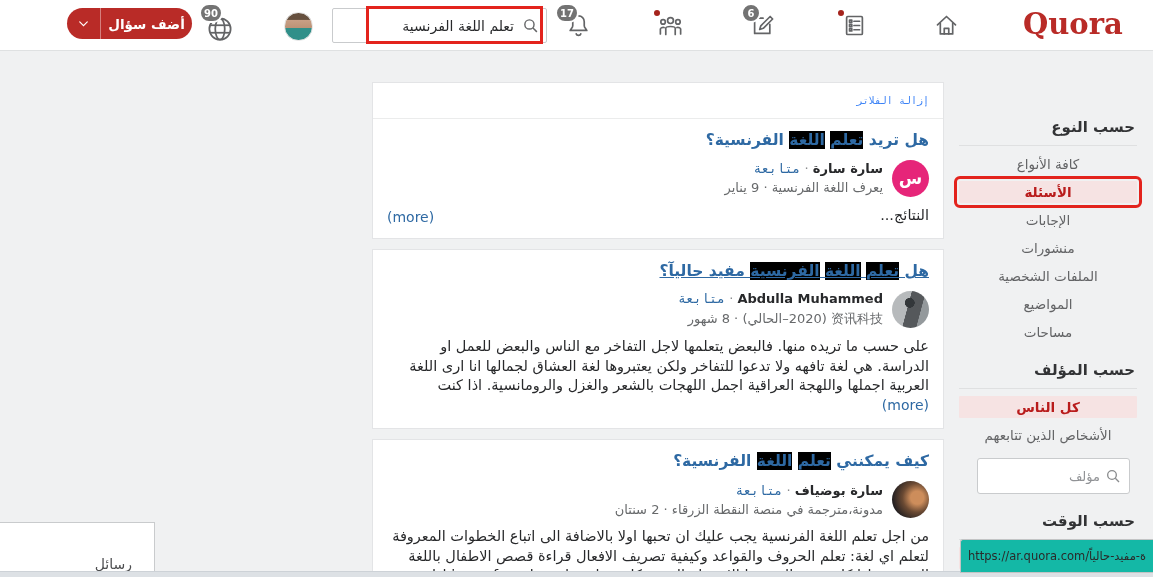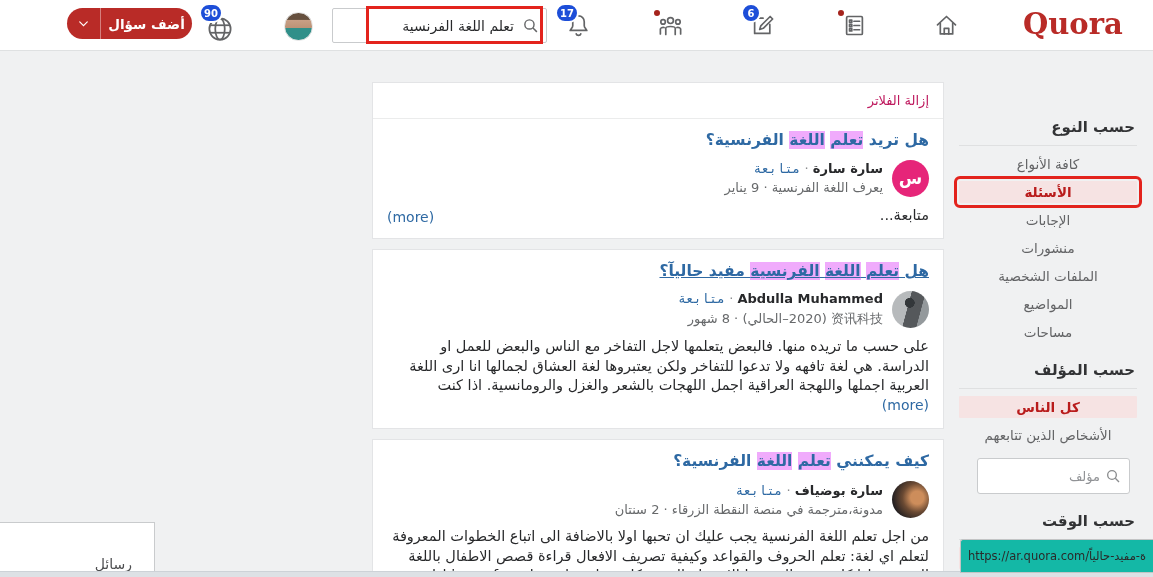--- a/index.html
+++ b/index.html
@@ -6,21 +6,21 @@
   html,body { width:1153px; height:577px; }
   body { font-family:"DejaVu Sans", sans-serif; direction:rtl; }
   .canvas { position:relative; width:1153px; height:577px; background:#f0f1f2; overflow:hidden; }
 
   
   .navbar { position:absolute; top:0; left:0; width:1153px; height:51px; background:#fff; border-bottom:1px solid #dfe1e2; z-index:20; }
   .logo { position:absolute; left:1023px; top:7px; width:100px; font-family:"DejaVu Serif", serif; font-weight:700; font-size:29px; color:#b92b27; cursor:pointer; text-align:left; direction:ltr; }
   .nav-icon { position:absolute; top:12px; width:28px; height:28px; cursor:pointer; }
   .nav-icon svg { width:27px; height:27px; stroke:#636466; fill:none; stroke-width:1.5; stroke-linecap:round; stroke-linejoin:round; }
   .ni-home { left:932px; } .ni-list { left:840px; } .ni-edit { left:748px; } .ni-people { left:656px; } .ni-bell { left:564px; }
-  .badge { position:absolute; min-width:20px; height:20px; border-radius:10px; background:#1d4ed8; color:#fff;
+  .badge { position:absolute; min-width:20px; height:20px; border-radius:10px; background:#737373; color:#fff;
            font-size:10px; font-weight:bold; display:flex; align-items:center; justify-content:center;
            padding:0 3px; border:2px solid #fff; z-index:5; direction:ltr; }
   .ni-bell .badge { top:-9px; left:-9px; }
   .ni-edit .badge { top:-9px; left:-7px; }
   .dot { position:absolute; width:10px; height:10px; border-radius:50%; background:#a5231c; border:2px solid #fff; top:-4px; left:-4px; z-index:5; }
   .searchwrap { position:absolute; left:332px; top:8px; width:215px; height:35px; }
   .searchwrap input { width:215px; height:35px; border:1px solid #c9cbcd; border-radius:2px; background:#fff;
                       direction:rtl; text-align:right; padding:0 32px 0 8px; font-size:14px; color:#28292b; font-family:inherit; }
   .searchwrap .sicon { position:absolute; right:8px; top:9px; }
   .searchwrap .sicon svg { width:17px; height:17px; stroke:#636466; fill:none; stroke-width:2; }
@@ -49,25 +49,25 @@
   .sb-search svg { width:16px; height:16px; stroke:#8a8c8e; fill:none; stroke-width:2; flex:none; }
   .sb-search input { border:none; outline:none; width:100%; font-size:13px; direction:rtl; text-align:right; font-family:inherit; color:#333; background:transparent; }
   .sb-search input::placeholder { color:#919396; }
 
   
   .results { position:absolute; top:82px; right:209px; width:572px; }
   .block { background:#fff; border:1px solid #e3e4e6; }
   .block.gap { margin-top:10px; }
   .results-header { display:flex; justify-content:space-between; align-items:center; height:36px; padding:0 14px; border-bottom:1px solid #ebecec; }
   .results-header h1 { font-size:15px; font-weight:bold; color:#28292b; }
-  .clear { font-size:13px; color:#be185d; cursor:pointer; text-decoration:none; }
+  .clear { font-size:10px; color:#3b82f6; cursor:pointer; text-decoration:none;font-family:Liberation Mono, monospace; }
   .result { padding:11px 14px 13px; }
   .rtitle { font-size:15.5px; font-weight:bold; color:#2e69a3; cursor:pointer; line-height:1.35; }
   .rtitle.ul { text-decoration:underline; }
-  .rtitle .hl { background:#f0abfc; }
+  .rtitle .hl { background:#000000; }
   .arow { display:flex; gap:9px; margin-top:9px; align-items:center; }
   .avatar-lg { width:37px; height:37px; border-radius:50%; flex:none; cursor:pointer; overflow:hidden; }
   .av-initial { background:#e62579; color:#fff; display:flex; align-items:center; justify-content:center; font-size:17px; font-weight:bold; }
   .av-photo1 { background:
       radial-gradient(circle at 48% 32%, #33373a 0 15%, rgba(0,0,0,0) 16%),
       linear-gradient(105deg, #b7babc 0 42%, #55585b 43% 72%, #94999c 73% 100%); }
   .av-photo2 { background: radial-gradient(circle at 68% 45%, #cd8d5b 0 20%, #6b4a33 45%, #1f1d20 78%); }
   .aline { font-size:13px; color:#28292b; }
   .aname { font-weight:bold; cursor:pointer; }
   .asep { color:#8a8c8e; }
@@ -218,21 +218,21 @@
     <article class="result">
           <h2 class="rtitle"><span>هل تريد </span><span class="hl">تعلم</span><span> </span><span class="hl">اللغة</span><span> الفرنسية؟</span></h2>
           <div class="arow">
             <div class="avatar-lg av-initial">س</div>
             <div class="acol">
               <div class="aline"><span class="aname">سارة سارة</span><span class="asep"> · </span><span class="afollow">متابعة</span></div>
               <div class="acred">يعرف اللغة الفرنسية · 9 يناير</div>
             </div>
           </div>
           <div class="snippet flexed">
-            <span class="stext">متابعة...</span>
+            <span class="stext">النتائج...</span>
             <a class="more" dir="ltr">(more)</a>
           </div>
         </article>
       </section>
     <div id="rest">
         <article class="result block gap">
           <h2 class="rtitle ul"><span>هل </span><span class="hl">تعلم</span><span> </span><span class="hl">اللغة</span><span> </span><span class="hl">الفرنسية</span><span> مفيد حاليآ؟</span></h2>
           <div class="arow">
             <div class="avatar-lg av-photo1"></div>
             <div class="acol">

